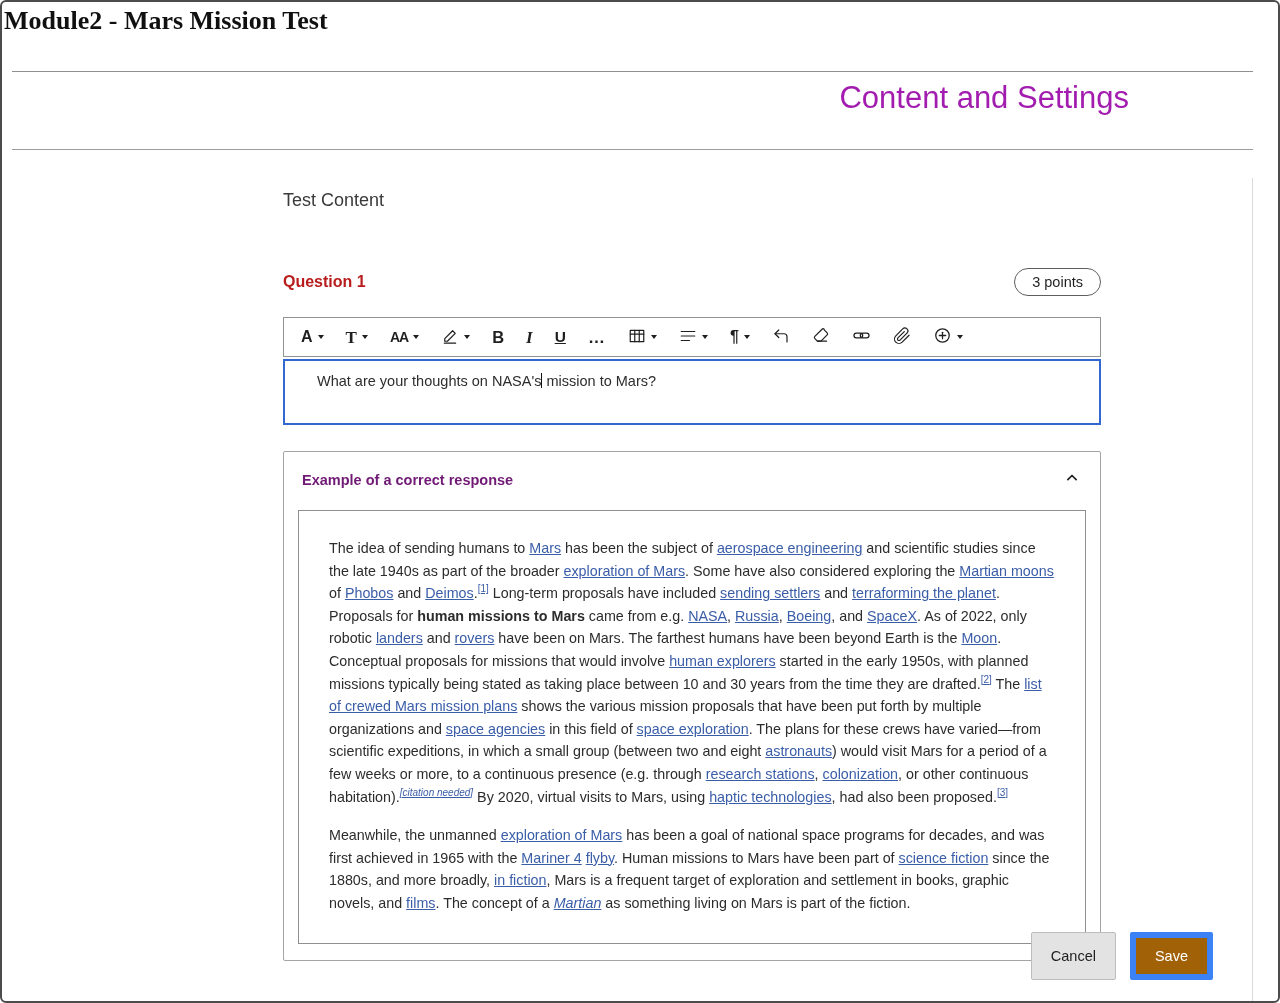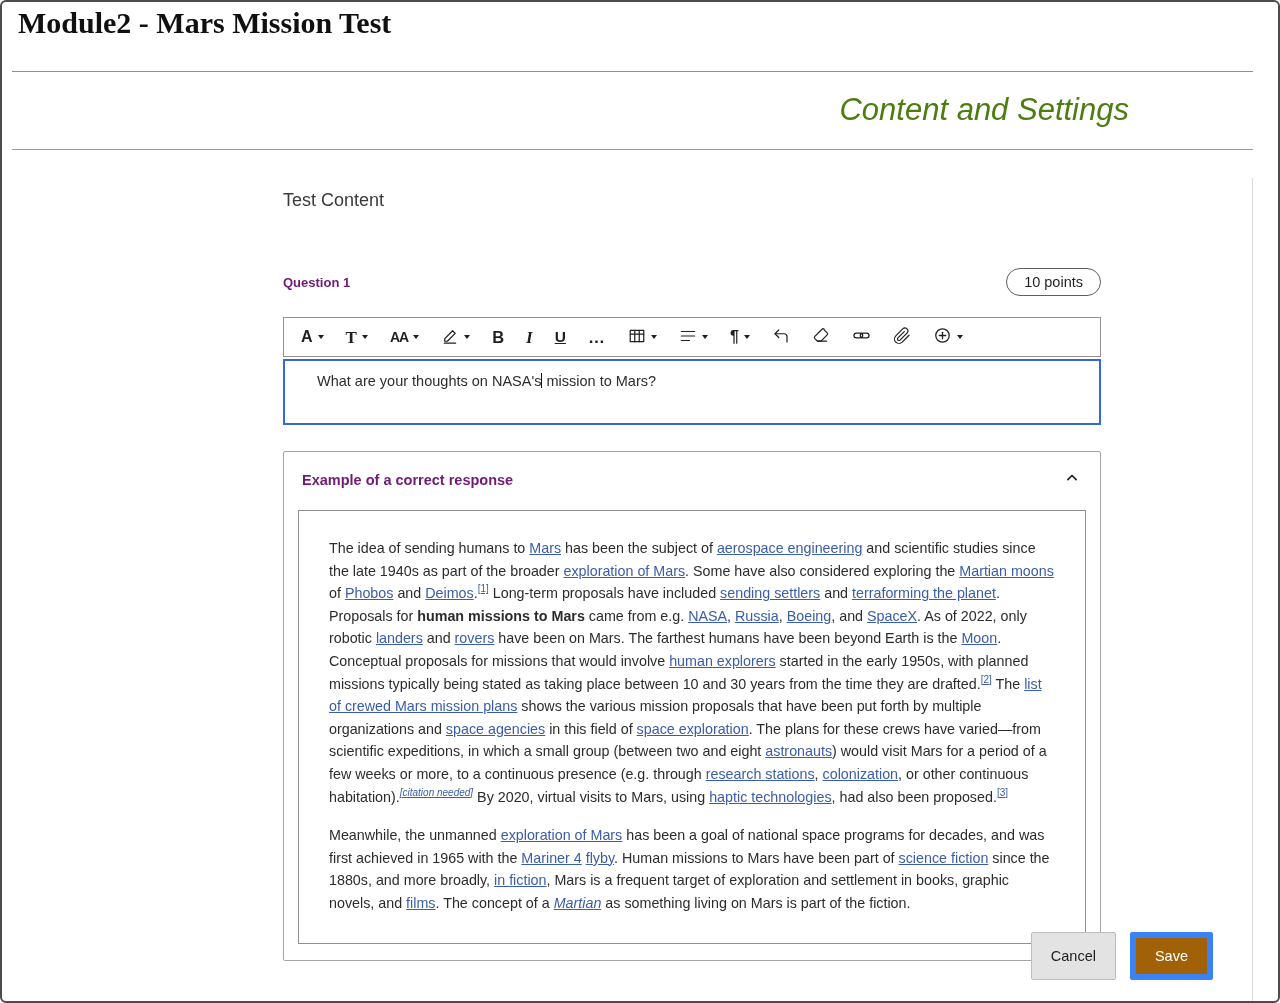--- a/index.html
+++ b/index.html
@@ -6,41 +6,41 @@
   html,body { margin:0; padding:0; background:#fff; }
   body { font-family:"Liberation Sans", sans-serif; color:#222; }
 
   .frame {
     position:relative; width:1280px; height:1003px;
     border:2px solid #4c4c4c; border-radius:6px;
     background:#fff; overflow:hidden;
   }
 
   .app-title {
-    position:absolute; left:16px; top:4px;
+    position:absolute; left:2px; top:4px;
     font-family:"Liberation Serif", serif;
-    font-size:30px; font-weight:600; color:#101010;
+    font-size:26px; font-weight:600; color:#101010;
   }
   .divider { position:absolute; left:10px; width:1241px; height:1px; background:#909090; }
   .hr1 { top:69px; }
   .hr2 { top:147px; background:#9c9c9c; }
 
   .section-title {
-    position:absolute; top:90px; right:149px;
-    font-size:31px; font-weight:400; color:#4d7c0f;font-style:italic;
+    position:absolute; top:78px; right:149px;
+    font-size:31px; font-weight:400; color:#a21caf;
   }
 
   .right-rail { position:absolute; left:1250px; top:176px; bottom:0; width:1px; background:#dadada; }
 
   .content { position:absolute; left:281px; top:188px; width:818px; }
 
   .test-content { font-size:18px; color:#3a3a3a; }
 
   .q-row { display:flex; justify-content:space-between; align-items:center; margin-top:57px; }
-  .q-title { font-size:13px; font-weight:700; color:#701a75; }
+  .q-title { font-size:16px; font-weight:700; color:#b91c1c; }
   .points-pill {
     border:1px solid #5e5e5e; border-radius:999px; background:#fff;
     padding:5px 17px; font-size:14.5px; color:#1f1f1f; cursor:pointer;
   }
 
   .toolbar {
     margin-top:21px; height:40px; border:1px solid #929292; background:#fff;
     display:flex; align-items:center; gap:12px; padding:0 12px;
   }
   .tb-btn {
@@ -88,21 +88,21 @@
   <div class="section-title">Content and Settings</div>
   <div class="divider hr2"></div>
   <div class="right-rail"></div>
 
   <div class="content">
 
     <div class="test-content">Test Content</div>
 
     <div class="q-row">
       <div class="q-title">Question 1</div>
-      <div class="points-pill">10 points</div>
+      <div class="points-pill">3 points</div>
     </div>
 
     <div class="toolbar">
       <button class="tb-btn">
         <span class="g">A</span>
         <span class="caret"></span>
       </button>
       <button class="tb-btn">
         <span class="g g-serif">T</span>
         <span class="caret"></span>

